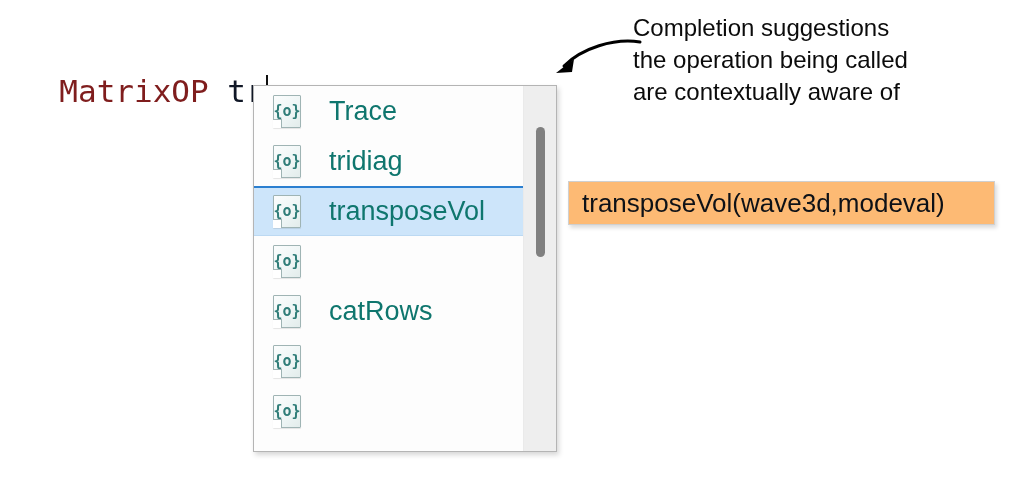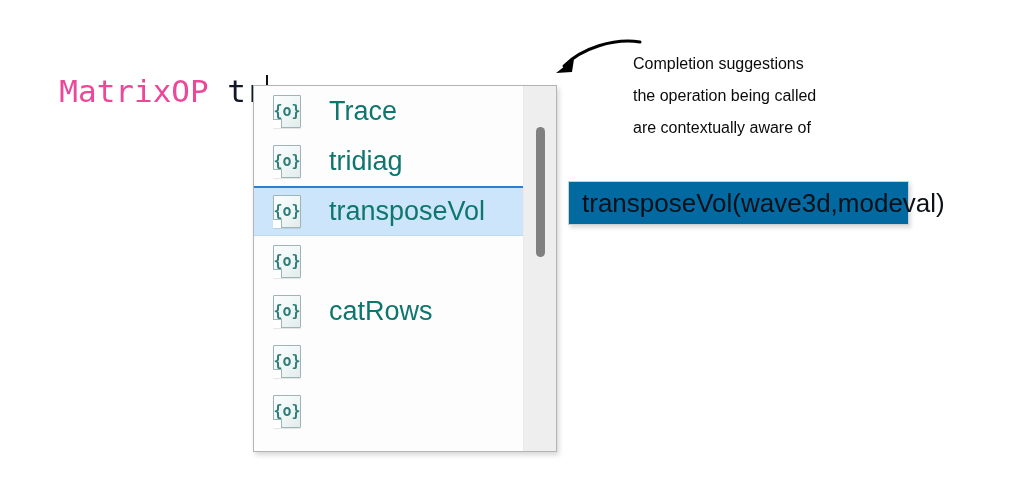--- a/index.html
+++ b/index.html
@@ -21,21 +21,21 @@
     position: absolute;
     left: 22px;
     top: 34px;
     font-family: "DejaVu Sans Mono", "Liberation Mono", monospace;
     font-size: 31px;
     line-height: 38px;
     white-space: pre;
     letter-spacing: 0px;
   }
   #editor-line .kw {
-    color: #ec4899;
+    color: #7f1d1d;
     margin-top: 29px;
   }
   #editor-line .typed {
     color: #111827;
   }
   #caret {
     display: inline-block;
     width: 2px;
     height: 33px;
     background: #101010;
@@ -144,23 +144,23 @@
     height: 130px;
     background: #808080;
     border-radius: 5px;
   }
 
   
   #signature-tooltip {
     position: absolute;
     left: 568px;
     top: 181px;
-    width: 341px;
+    width: 427px;
     height: 44px;
-    background: #0369a1;
+    background: #fdba74;
     border: 1px solid #cfcfcf;
     box-sizing: border-box;
     box-shadow: 2px 3px 4px rgba(0,0,0,0.14);
     display: flex;
     align-items: center;
     padding-left: 13px;
   }
   #signature-tooltip .sig-text {
     font-family: "Liberation Sans", sans-serif;
     font-size: 26px;
@@ -169,24 +169,23 @@
     line-height: 1;
   }
 
   
   #annotation-text {
     position: absolute;
     left: 633px;
     top: 12px;
     width: 380px;
     font-family: "Liberation Sans", sans-serif;
-    font-size: 16px;
+    font-size: 24px;
     line-height: 32px;
     color: #0b0b0b;
-    margin-top: 36px;
   }
   #annotation-arrow {
     position: absolute;
     left: 548px;
     top: 28px;
     width: 100px;
     height: 60px;
     pointer-events: none;
   }
 </style>

